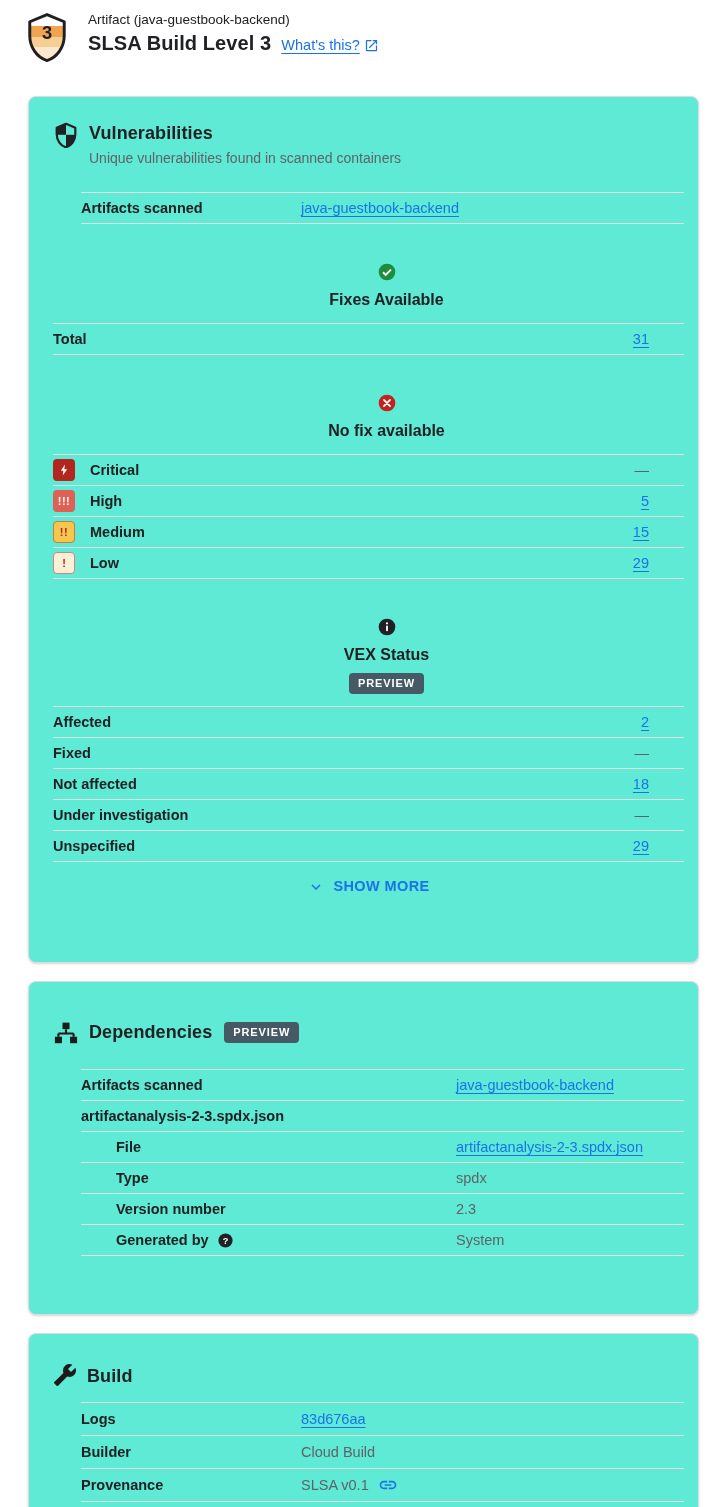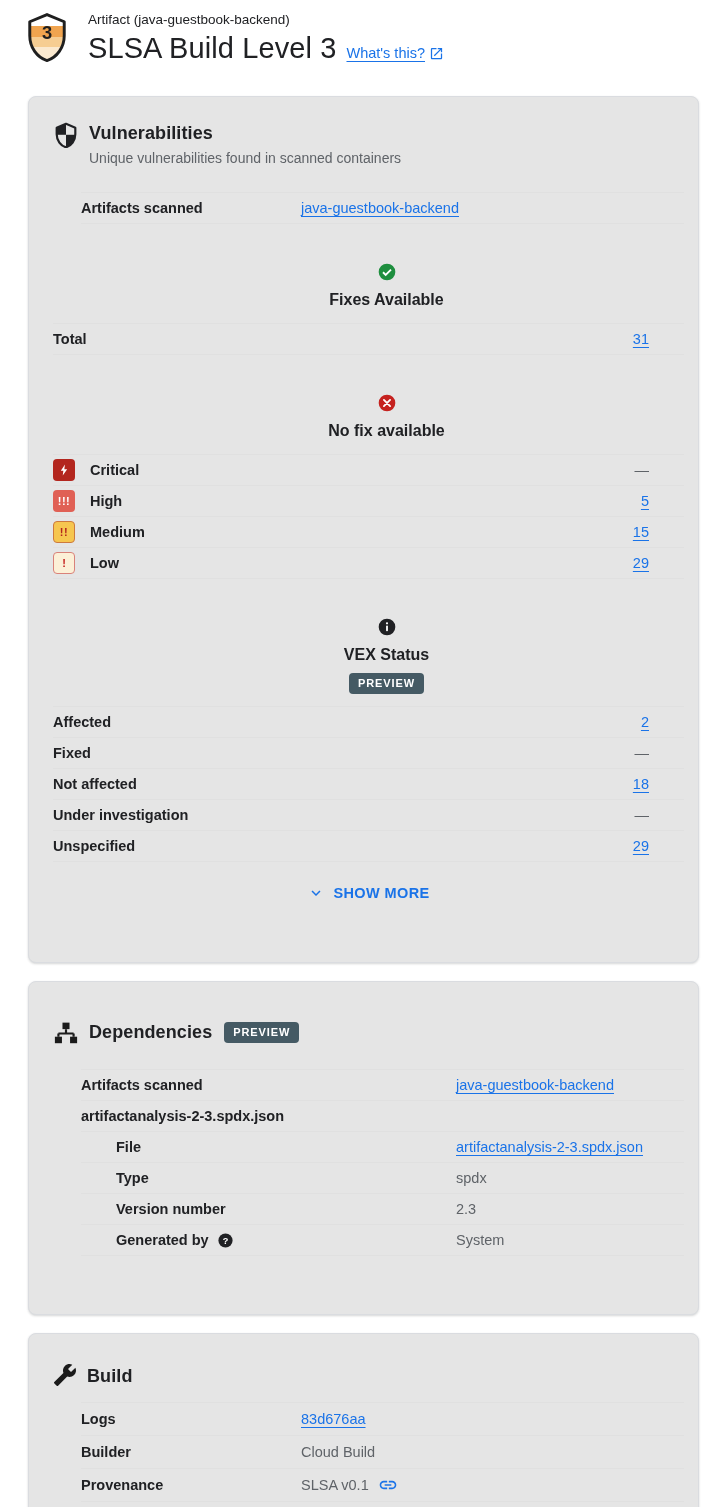--- a/index.html
+++ b/index.html
@@ -11,27 +11,27 @@
     -webkit-font-smoothing:antialiased;
   }
   a { color:#1a73e8; text-decoration:underline; text-underline-offset:3px; cursor:pointer; }
 
   
   .page-header { display:flex; align-items:flex-start; gap:19px; padding:9px 0 0 25px; }
   .hdr-badge { width:44px; height:57px; flex:0 0 auto; }
   .hdr-text { padding-top:3px; }
   .eyebrow { font-size:13.5px; color:#202124; margin-bottom:5px; }
   .h1-row { display:flex; align-items:baseline; gap:10px; }
-  h1 { font-size:29px; font-weight:400; color:#202124; letter-spacing:.1px; }
+  h1 { font-size:20px; font-weight:700; color:#202124; letter-spacing:.1px; }
   .whats-link { font-size:14.5px; display:inline-flex; align-items:center; gap:4px; }
   .whats-link svg { flex:0 0 auto; }
 
   
   .card {
-    margin:0 28px; background:#e5e5e5;
+    margin:0 28px; background:#5eead4;
     border:1px solid #dadce0; border-radius:8px;
     box-shadow:0 1px 2px rgba(60,64,67,.14), 0 1px 3px rgba(60,64,67,.08);
   }
   .card-vuln  { margin-top:30px; padding:26px 14px 54px 24px; }
   .card-deps  { margin-top:18px; padding:40px 14px 58px 24px; }
   .card-build { margin-top:18px; padding:30px 14px 50px 24px; }
 
   .sec-head { display:flex; align-items:flex-start; gap:10px; }
   .sec-head .sec-icon { width:26px; height:26px; flex:0 0 auto; margin-top:-1px; }
   .sec-title-row { display:flex; align-items:center; gap:12px; }
@@ -70,21 +70,21 @@
     width:22px; height:22px; border-radius:4px; flex:0 0 auto;
     display:flex; align-items:center; justify-content:center;
     font-weight:800; font-size:11px; line-height:1;
   }
   .sev-critical { background:#b3261e; }
   .sev-high     { background:#e06055; color:#fff; letter-spacing:.5px; }
   .sev-medium   { background:#f6c64f; border:1.5px solid #cd7a3e; color:#b3261e; letter-spacing:.5px; }
   .sev-low      { background:#fcf0d7; border:1.5px solid #d9827a; color:#c5221f; }
 
   .show-more {
-    margin:16px auto 0; display:flex; align-items:center; justify-content:center; gap:8px;
+    margin:16px auto 0; display:flex; justify-content:center; gap:8px;
     background:none; border:none; color:#1a73e8; font-family:inherit;
     font-size:14.5px; font-weight:700; letter-spacing:.4px; cursor:pointer; height:30px;
   }
 
   
   .kv-deps { margin-left:28px; margin-top:22px; }
   .dep-row .lbl { width:375px; flex:0 0 auto; }
   .dep-group .lbl { width:auto; }
   .dep-indent { padding-left:35px;align-items:center; }
   .dep-indent .lbl { width:340px; flex:0 0 auto; }

